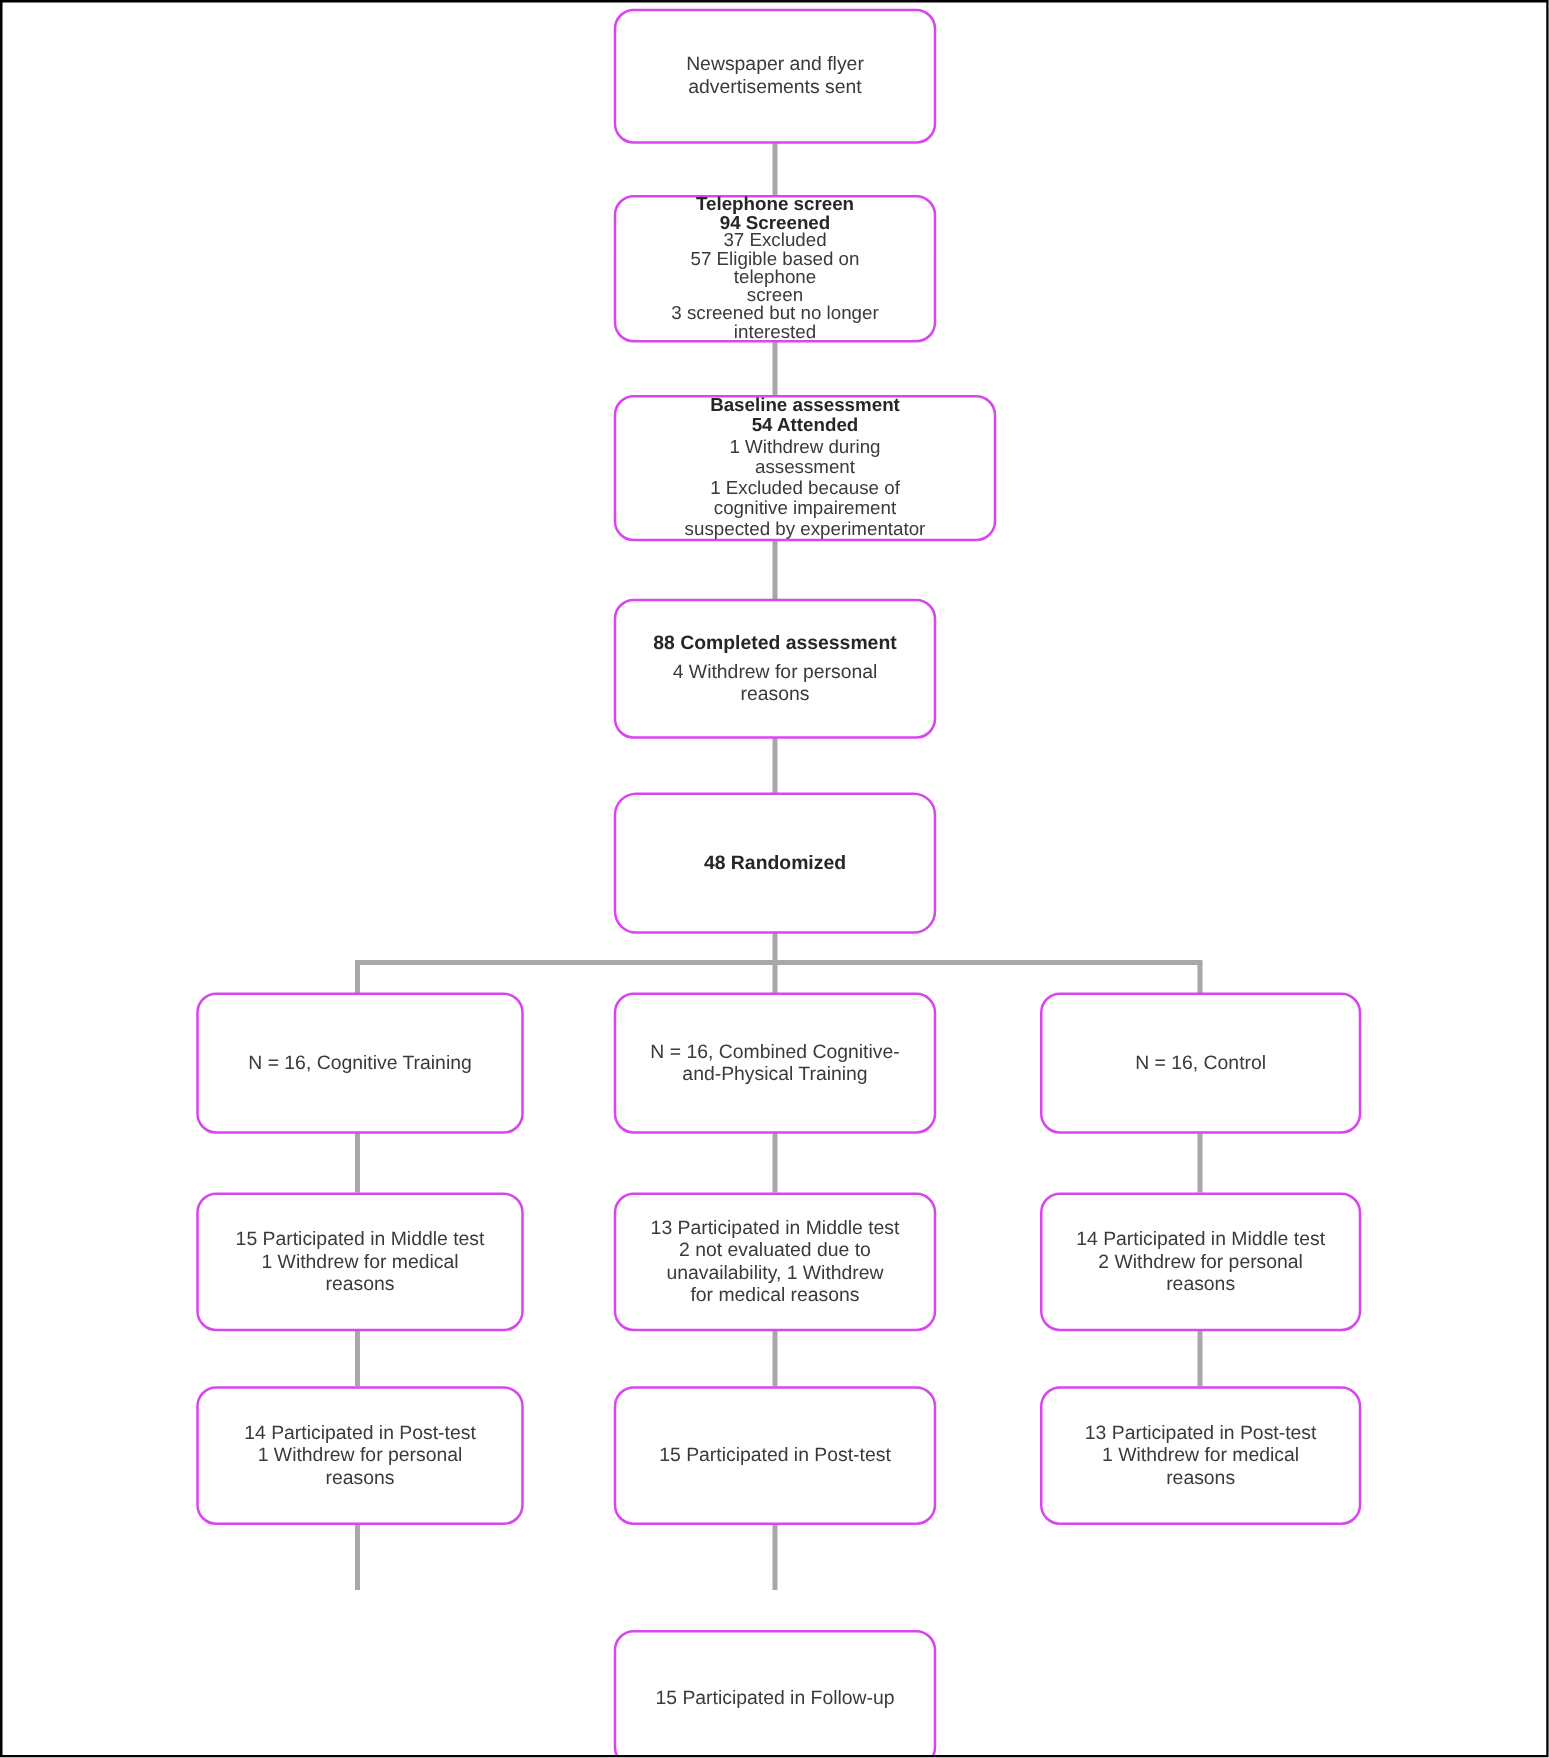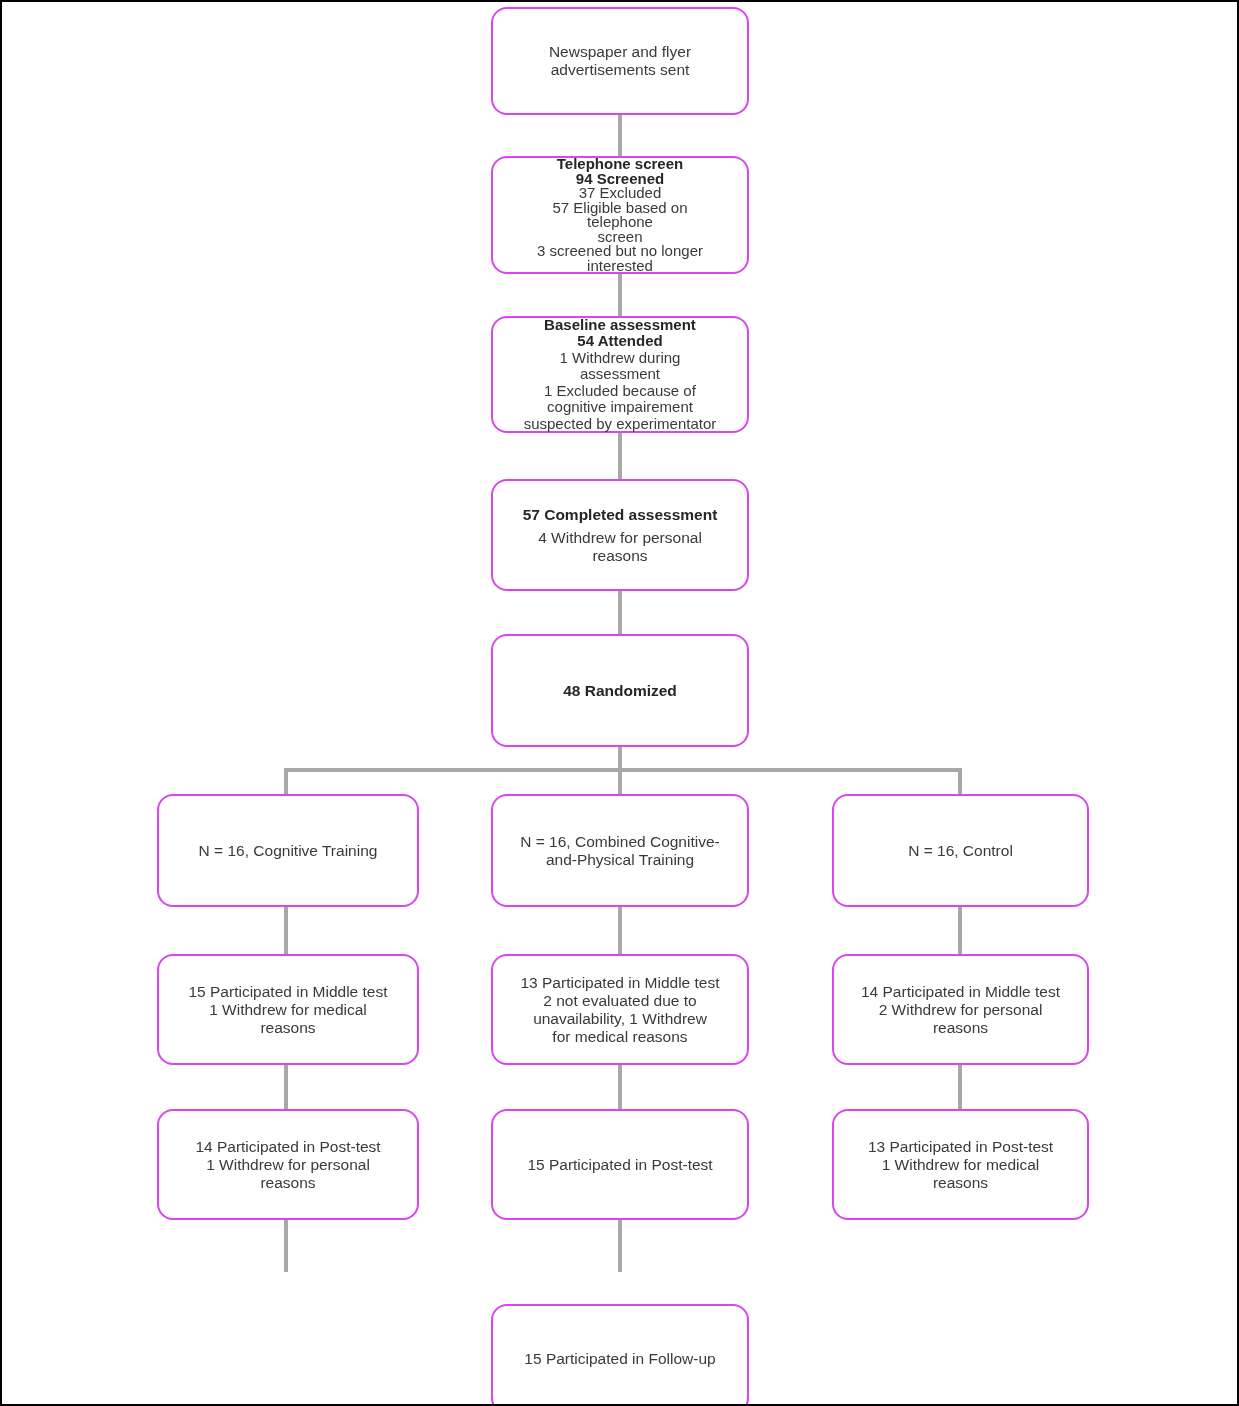--- a/index.html
+++ b/index.html
@@ -71,37 +71,37 @@
     <div class="ln b">Telephone screen</div>
     <div class="ln b">94 Screened</div>
     <div class="ln">37 Excluded</div>
     <div class="ln">57 Eligible based on</div>
     <div class="ln">telephone</div>
     <div class="ln">screen</div>
     <div class="ln">3 screened but no longer</div>
     <div class="ln">interested</div>
   </div>
 
-  <div class="node semi" style="left:489px;top:314px;width:258px;height:117px;">
+  <div class="node semi" style="left:489px;top:314px;width:306px;height:117px;">
     <div class="ln b">Baseline assessment</div>
     <div class="ln b">54 Attended</div>
     <div class="ln">1 Withdrew during</div>
     <div class="ln">assessment</div>
     <div class="ln">1 Excluded because of</div>
     <div class="ln">cognitive impairement</div>
     <div class="ln">suspected by experimentator</div>
   </div>
 
   <div class="node" style="left:489px;top:477px;width:258px;height:112px;">
-    <div class="ln b gap">57 Completed assessment</div>
+    <div class="ln b gap">88 Completed assessment</div>
     <div class="ln">4 Withdrew for personal</div>
     <div class="ln">reasons</div>
   </div>
 
-  <div class="node" style="left:489px;top:632px;width:258px;height:113px;">
+  <div class="node" style="left:489px;top:632px;width:258px;height:113px;border-radius:18px;">
     <div class="ln b">48 Randomized</div>
   </div>
 
   <div class="node" style="left:155px;top:792px;width:262px;height:113px;">
     <div class="ln">N = 16, Cognitive Training</div>
   </div>
   <div class="node" style="left:489px;top:792px;width:258px;height:113px;">
     <div class="ln">N = 16, Combined Cognitive-</div>
     <div class="ln">and-Physical Training</div>
   </div>

